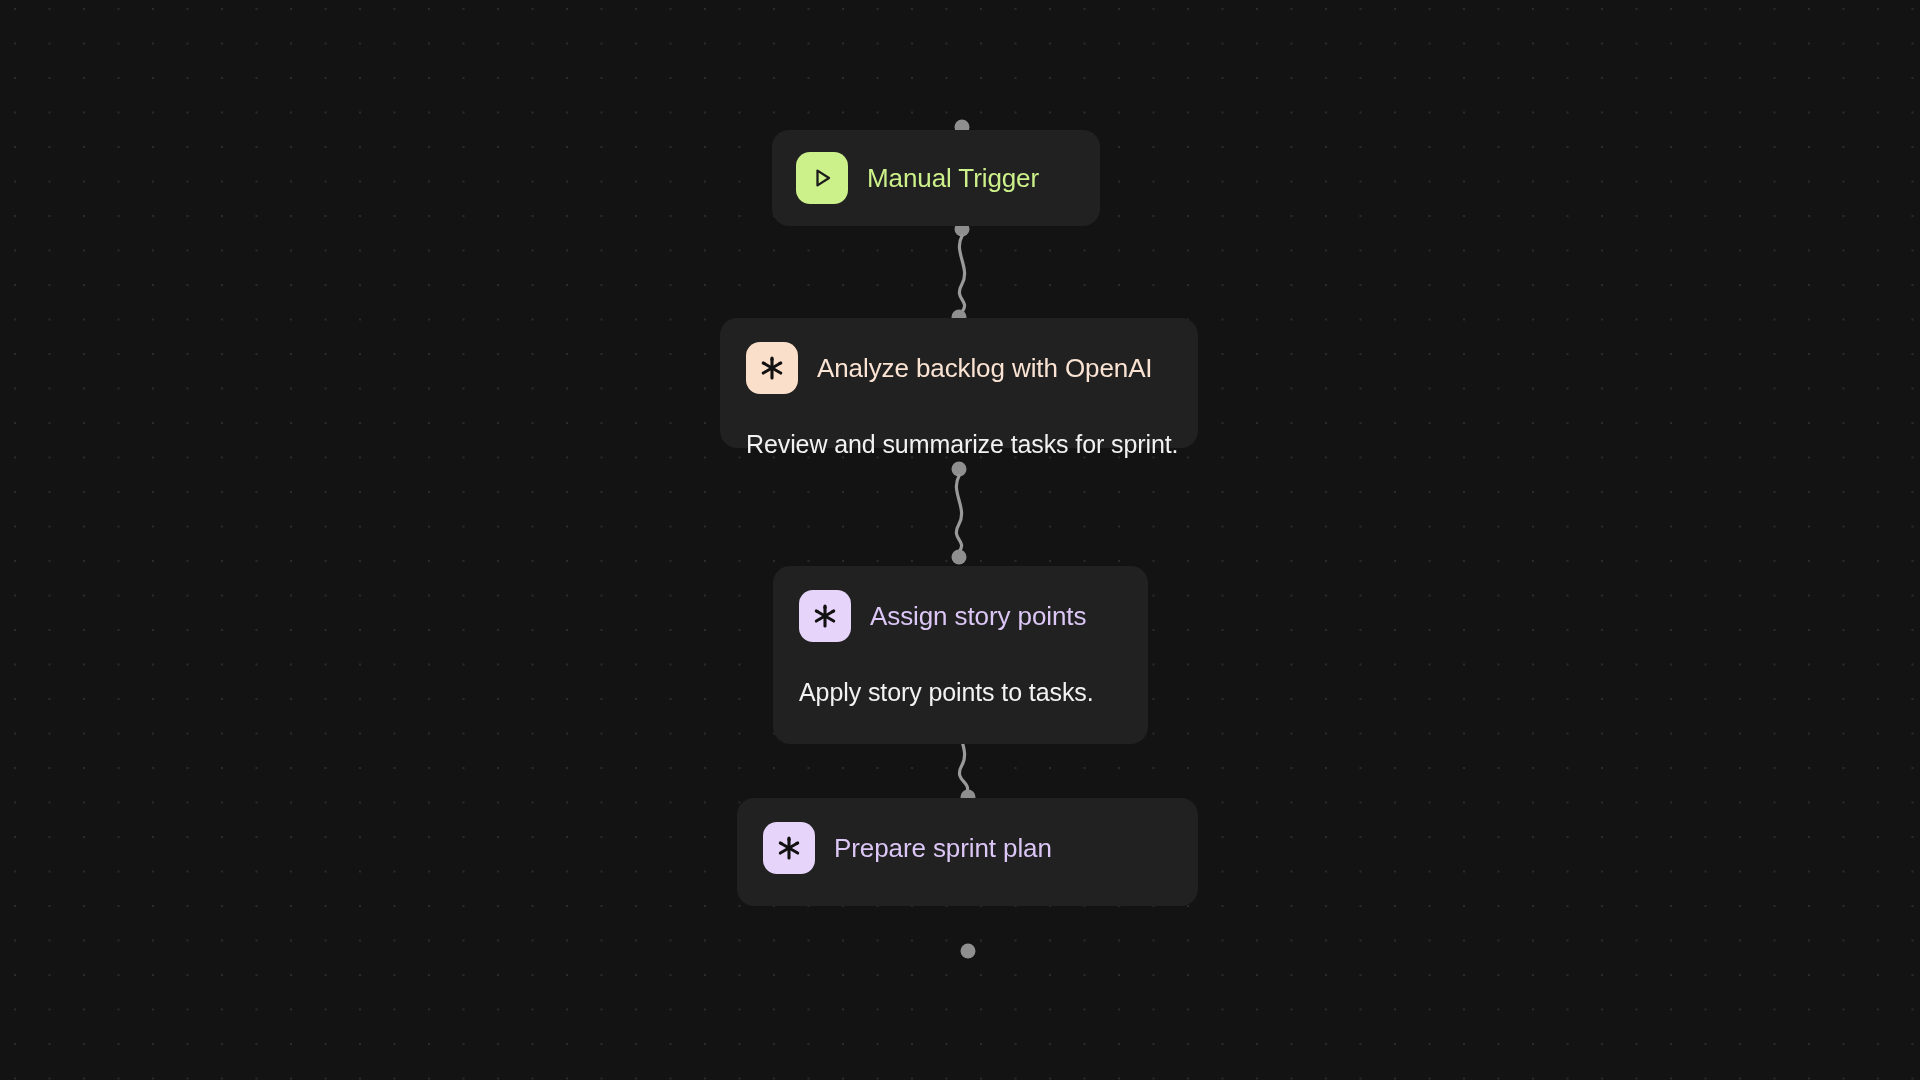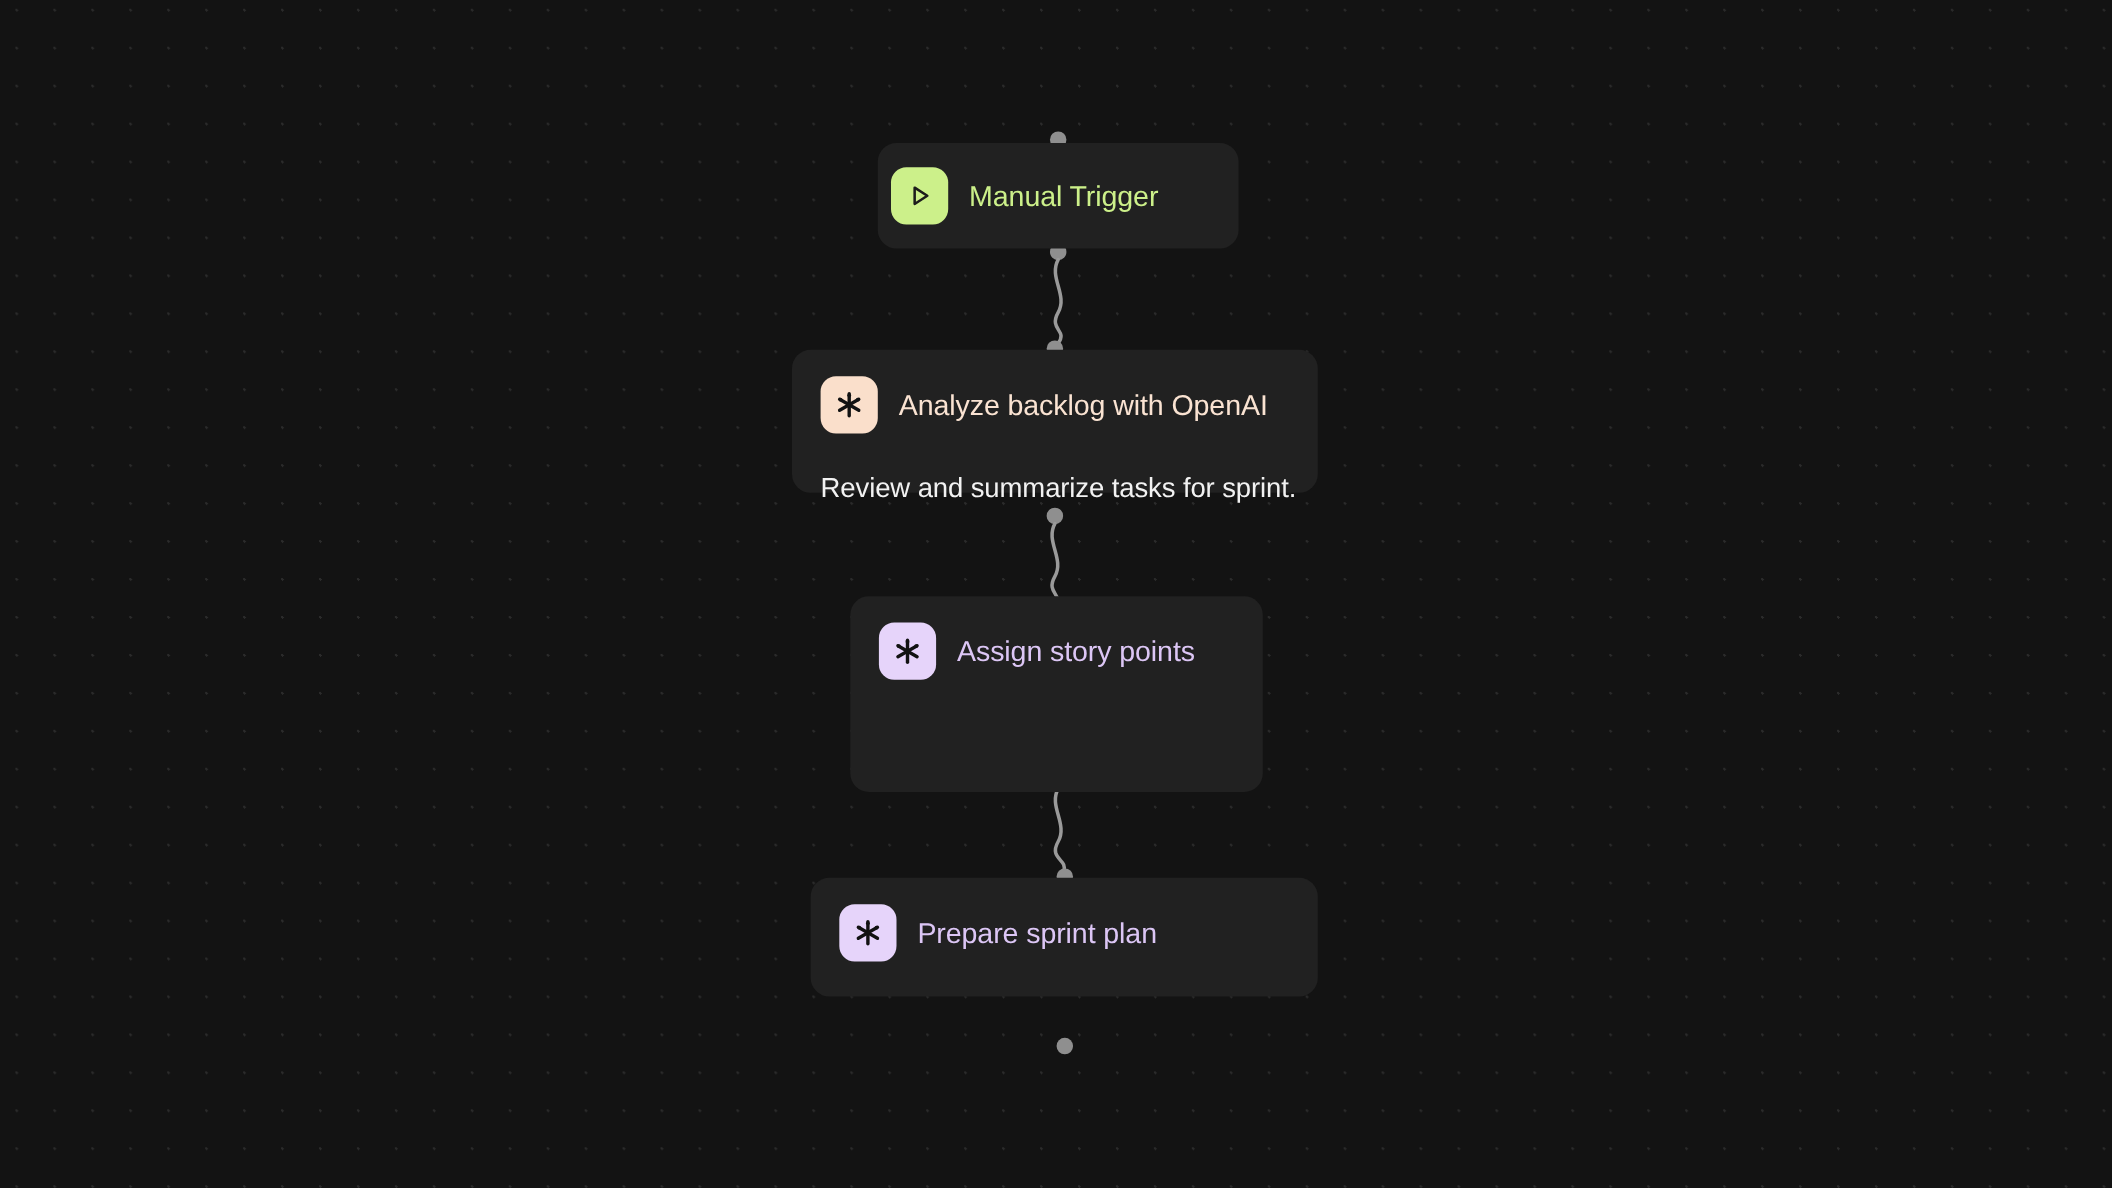--- a/index.html
+++ b/index.html
@@ -80,44 +80,44 @@
   .node-subtitle {
     font-size: 25px;
     font-weight: 400;
     color: #f2f2f2;
     letter-spacing: -0.1px;
     white-space: nowrap;
   }
 
   
   #node-trigger {
-    left: 798px;
+    left: 772px;
     top: 130px;
     width: 328px;
     height: 96px;
     display: flex;
     align-items: center;
-    padding-left: 12px;
+    padding-left: 24px;
   }
   #node-trigger .node-title { color: #ccf08a; }
 
   
   #node-analyze {
     left: 720px;
     top: 318px;
     width: 478px;
     height: 130px;
     padding: 24px 26px 22px 26px;
   }
   #node-analyze .node-title { color: #fae3d2; }
 
   
   #node-assign {
     left: 773px;
-    top: 542px;
+    top: 566px;
     width: 375px;
     height: 178px;
     padding: 24px 26px 22px 26px;
   }
   #node-assign .node-title { color: #dcc6f5; }
 
   
   #node-prepare {
     left: 737px;
     top: 798px;
@@ -199,20 +199,23 @@
           </g>
           <g fill="#121212">
             <circle cx="15" cy="6.4" r="1.7"></circle>
             <circle cx="7.2" cy="10.4" r="1.7"></circle>
             <circle cx="22.8" cy="10.4" r="1.7"></circle>
           </g>
         </svg>
       </div>
       <div class="node-title">Assign story points</div>
     </div>
+    <div class="node-sub-row">
+      <div class="node-subtitle">Apply story points to tasks.</div>
+    </div>
   </div>
 
   <div class="node" id="node-prepare">
     <div class="node-head">
       <div class="node-icon" style="background:#e6d4fa;">
         <svg width="30" height="30" viewBox="0 0 30 30" aria-hidden="true">
           <g stroke="#121212" stroke-width="3.1" stroke-linecap="round">
             <line x1="15" y1="5" x2="15" y2="25"></line>
             <line x1="6.3" y1="10" x2="23.7" y2="20"></line>
             <line x1="6.3" y1="20" x2="23.7" y2="10"></line>

